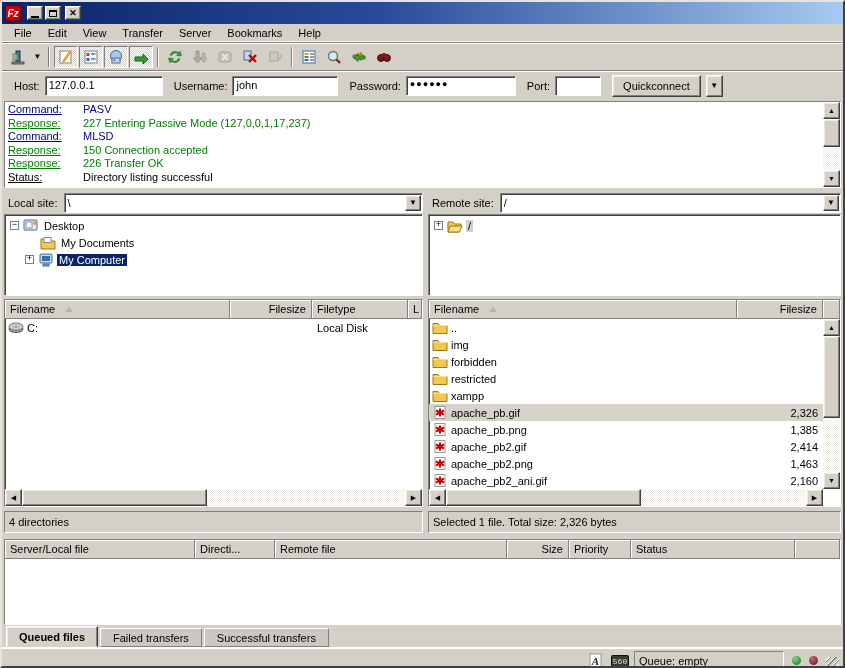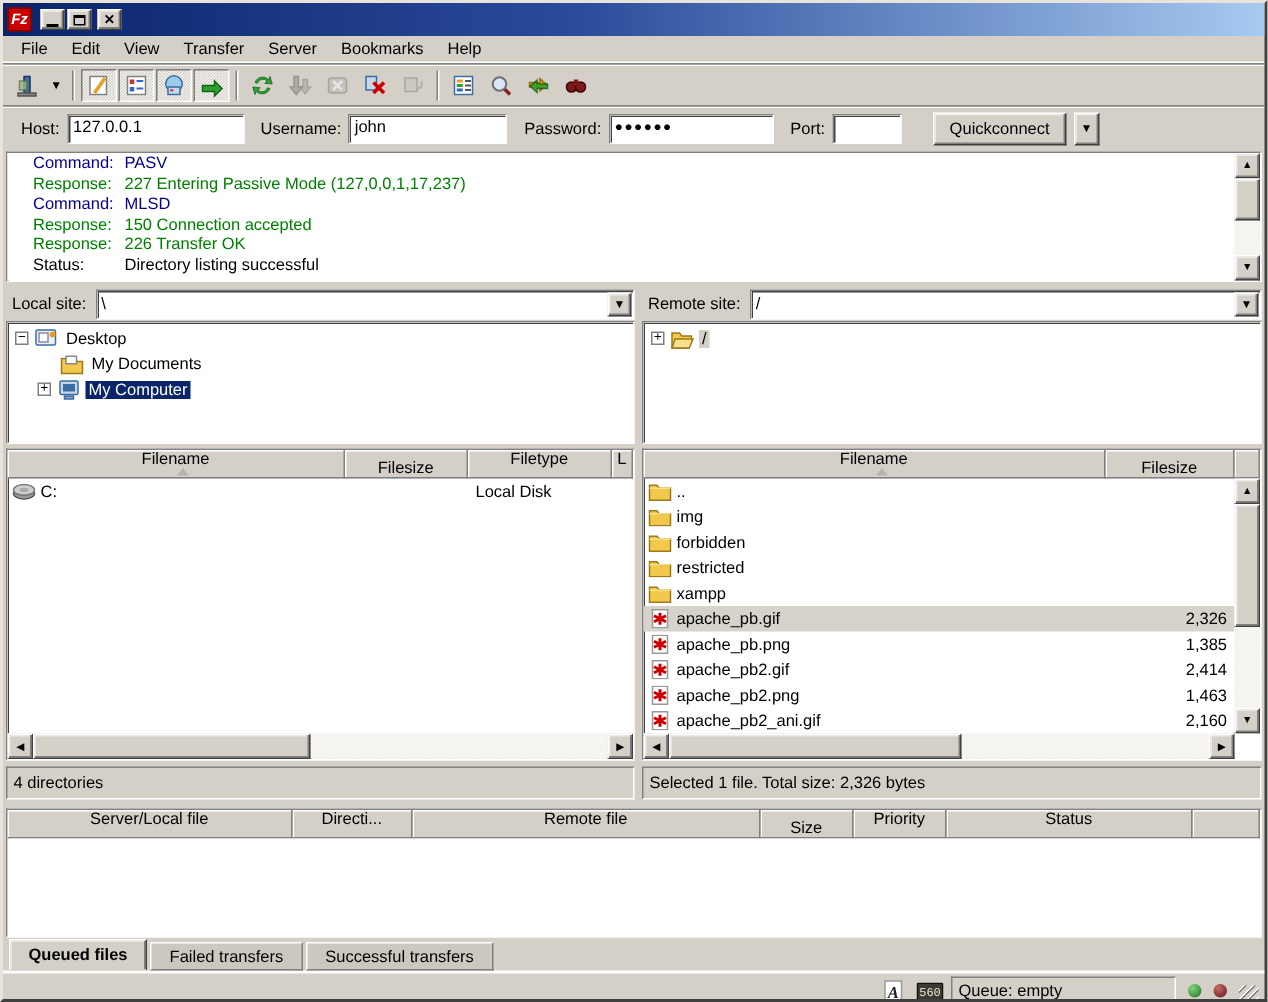--- a/index.html
+++ b/index.html
@@ -53,21 +53,21 @@
     border-top:1px solid #808080; box-shadow:inset 0 1px 0 #fff; }
   .quickbar label { margin-left:6px; }
   .qfield { height:20px; padding:2px 3px; font-family:"Liberation Sans",sans-serif; font-size:11px; }
   .btn { height:22px; padding:2px 10px; font-size:11px; display:flex; align-items:center; }
   .drop-arrow { width:17px; height:22px; display:flex; align-items:center; justify-content:center; font-size:8px; }
 
   
   .logwrap { flex:0 0 87px; margin:1px 2px 0 2px; display:flex; }
   .log { flex:1; background:#fff; padding:1px 0; overflow:hidden; }
   .logline { display:flex; line-height:13.5px; }
-  .logline .ltype { width:78px; padding-left:17px; flex:0 0 78px; }
+  .logline .ltype { width:78px; padding-left:3px; flex:0 0 78px;text-decoration:underline; }
   .c-command { color:#00008b; }
   .c-response { color:#008000; }
   .c-status { color:#000; }
 
   
   .vscroll { width:17px; flex:0 0 17px; display:flex; flex-direction:column; background:#efede7;
     background-image:linear-gradient(45deg,#fff 25%,transparent 25%,transparent 75%,#fff 75%),linear-gradient(45deg,#fff 25%,transparent 25%,transparent 75%,#fff 75%);
     background-size:2px 2px; background-position:0 0,1px 1px; }
   .hscroll { height:17px; flex:0 0 17px; display:flex; background:#efede7;
     background-image:linear-gradient(45deg,#fff 25%,transparent 25%,transparent 75%,#fff 75%),linear-gradient(45deg,#fff 25%,transparent 25%,transparent 75%,#fff 75%);
@@ -97,21 +97,21 @@
   .sel-active { background:#0a246a; color:#fff; }
   .sel-inactive { background:#d4d0c8; }
   .ticon { width:16px; height:14px; margin-right:3px; flex:0 0 16px; }
   .ticon svg { width:16px; height:14px; }
 
   
   .lists { flex:0 0 205px; }
   .listbox { display:flex; flex-direction:column; background:#fff; border:1px solid; border-color:#808080 #fff #fff #808080; box-shadow:inset 1px 1px 0 #404040; flex:1; overflow:hidden; }
   .lheader { display:flex; height:19px; flex:0 0 19px; background:#d4d0c8; }
   .hcell { border-right:1px solid #808080; border-bottom:1px solid #808080; box-shadow:inset 1px 1px 0 #fff;
-    display:flex; align-items:center; padding:0 5px; overflow:hidden; white-space:nowrap;flex-direction:column; }
+    display:flex; align-items:center; padding:0 5px; overflow:hidden; white-space:nowrap; }
   .hcell.num { justify-content:flex-end; }
   .sortmark { width:0; height:0; border-left:4px solid transparent; border-right:4px solid transparent;
     border-bottom:5px solid #b8b4ac; margin-left:10px; }
   .lbody { flex:1; display:flex; overflow:hidden; }
   .lrows { flex:1; overflow:hidden; }
   .lrow { display:flex; height:17px; align-items:center; }
   .fcell { padding:0 5px; white-space:nowrap; overflow:hidden; display:flex; align-items:center; }
   .fcell.num { justify-content:flex-end; }
   .ficon { width:16px; height:13px; margin-right:3px; flex:0 0 16px; }
   .ficon svg { width:16px; height:13px; }
@@ -270,21 +270,21 @@
 
   <div class="quickbar">
     <label>Host:</label>
     <div class="qfield sunken-field" style="width:118px;">127.0.0.1</div>
     <label>Username:</label>
     <div class="qfield sunken-field" style="width:106px;">john</div>
     <label>Password:</label>
     <div class="qfield sunken-field" style="width:110px; font-size:9px; letter-spacing:1px;">●●●●●●</div>
     <label>Port:</label>
     <div class="qfield sunken-field" style="width:46px;"></div>
-    <div class="btn raised" style="margin-left:16px;text-align:center;">Quickconnect</div>
+    <div class="btn raised" style="margin-left:6px;text-align:center;">Quickconnect</div>
     <div class="drop-arrow raised">▼</div>
   </div>
 
   <div class="logwrap sunken-panel">
     <div class="log">
       <div class="logline">
           <span class="ltype c-command">Command:</span>
           <span class="c-command">PASV</span>
         </div>
       <div class="logline">

